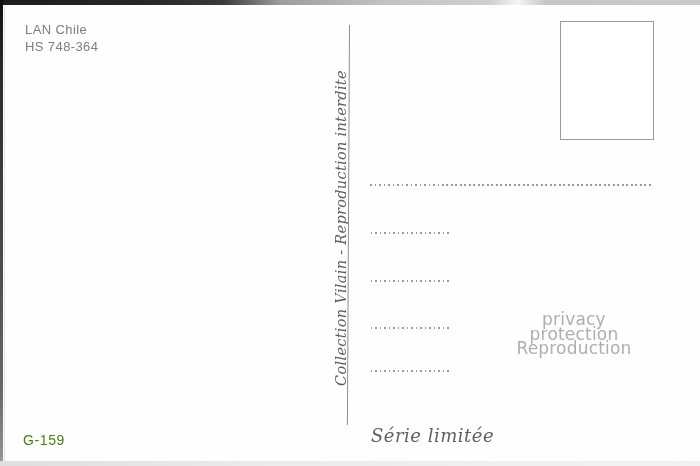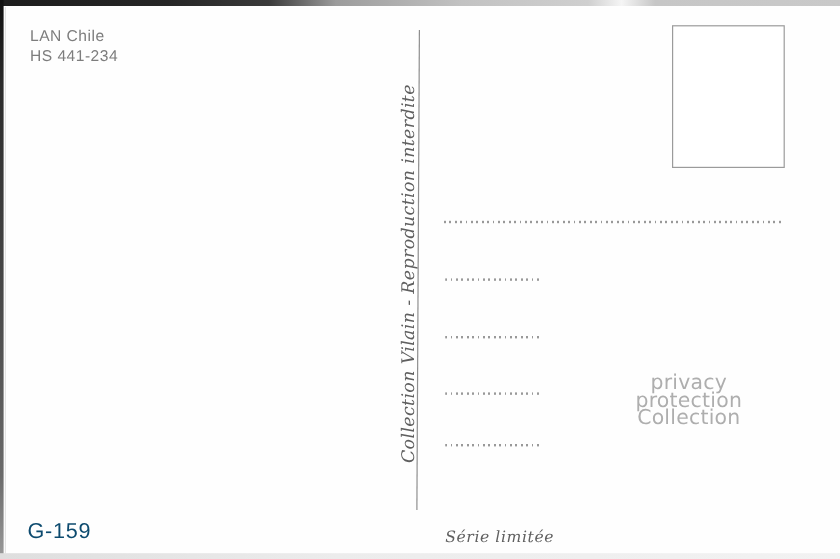--- a/index.html
+++ b/index.html
@@ -83,60 +83,60 @@
     position: absolute; left: 498px; top: 312px; width: 152px;
     text-align: center;
     font-family: "DejaVu Sans", sans-serif;
     font-size: 17px; line-height: 14.5px;
     color: #aeaeae;
     letter-spacing: 0.2px;
   }
   
   .catalog-number {
     position: absolute; left: 23px; top: 432px;
-    font-size: 18px; letter-spacing: 0.6px; color: #0c4a6e;
+    font-size: 14px; letter-spacing: 0.6px; color: #4d7c0f;
   }
   .series-label {
-    position: absolute; left: 371px; top: 441px;
+    position: absolute; left: 371px; top: 425px;
     font-family: "DejaVu Serif", serif;
     font-style: italic;
-    font-size: 13px;
+    font-size: 18px;
     letter-spacing: 0.5px;
     color: #606060;
     white-space: nowrap;
   }
 </style>
 </head>
 <body>
 
 <div id="scan">
 
   <div class="edge-top"></div>
   <div class="edge-left"></div>
   <div class="edge-left-faint"></div>
   <div class="edge-bottom"></div>
 
   <div class="publisher">
     <div>LAN Chile</div>
-    <div>HS 441-234</div>
+    <div>HS 748-364</div>
   </div>
 
   <div class="vertical-note">Collection Vilain - Reproduction interdite</div>
 
   <div class="divider"></div>
 
   <div class="stamp-box"></div>
 
   <div class="dots dots-long"></div>
   <div class="dots dots-s1"></div>
   <div class="dots dots-s2"></div>
   <div class="dots dots-s3"></div>
   <div class="dots dots-s4"></div>
 
   <div class="watermark">
     <div>privacy protection</div>
-    <div>Collection</div>
+    <div>Reproduction</div>
   </div>
 
   <div class="catalog-number">G-159</div>
   <div class="series-label">Série limitée</div>
 
 </div>
 
 </body></html>

